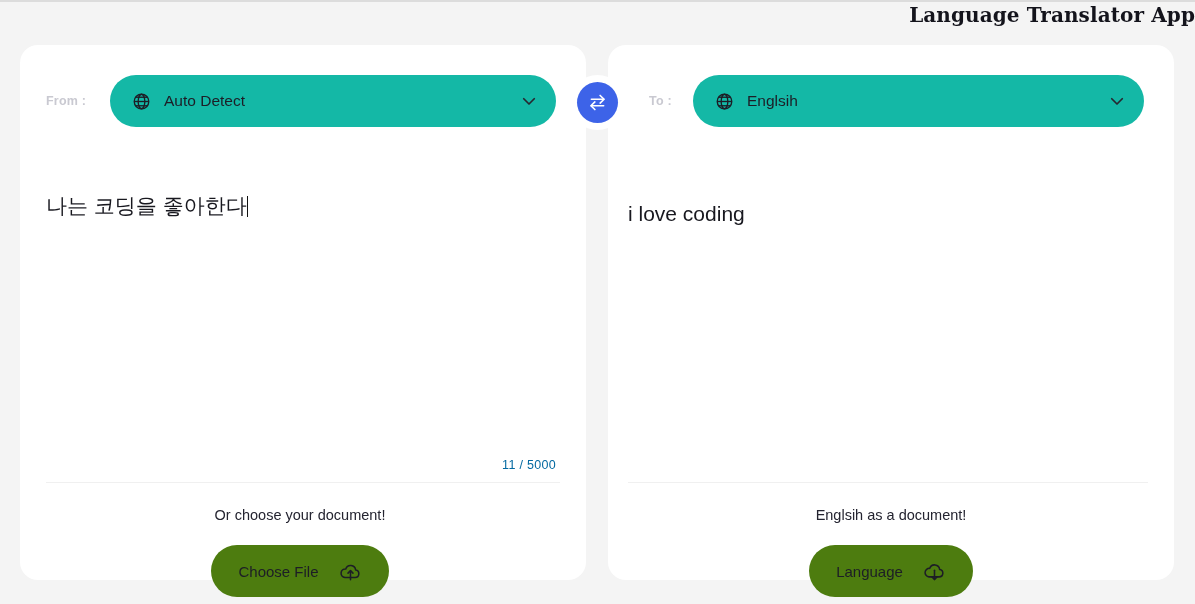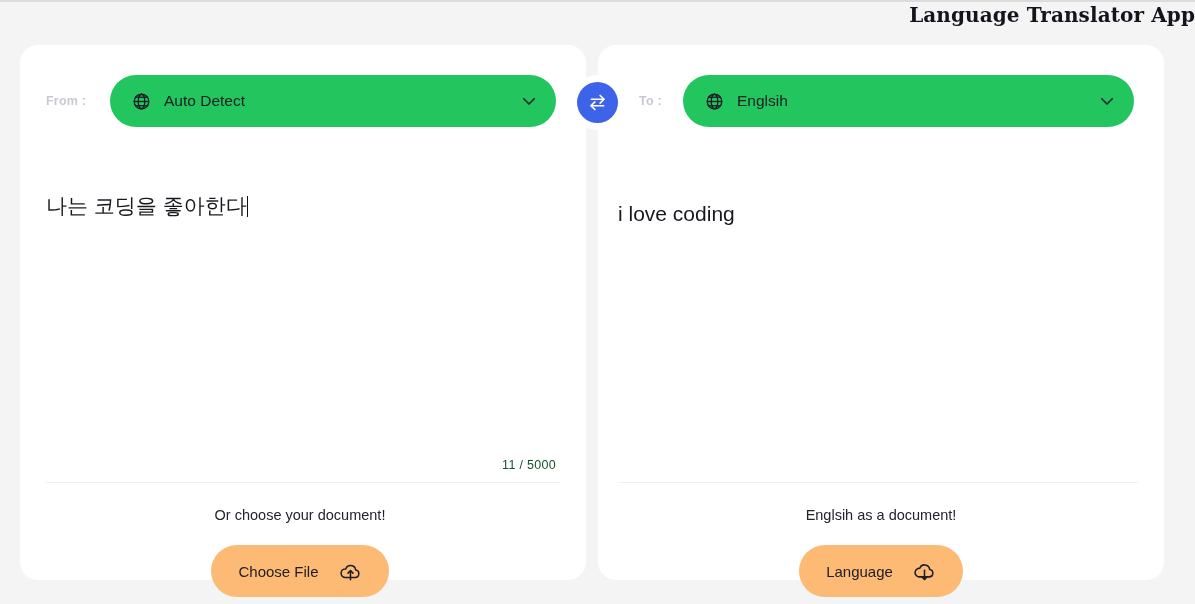--- a/index.html
+++ b/index.html
@@ -40,21 +40,21 @@
     height: 31px;
   }
 
   .panels {
     position: absolute;
     top: 45px;
     left: 20px;
     width: 1155px;
     height: 535px;
     display: flex;
-    gap: 12px;
+    gap: 22px;
   }
 
   .card {
     background: #ffffff;
     border-radius: 18px;
     width: 566px;
     height: 535px;
     position: relative;
   }
 
@@ -76,21 +76,21 @@
     color: #c9c9d1;
     letter-spacing: 0.2px;
     white-space: nowrap;
   }
   .card.right .lang-label { width: 85px; padding-left: 20px; text-align: center; }
 
   .lang-select {
     flex: 1;
     margin-right: 30px;
     height: 52px;
-    background: #22c55e;
+    background: #14b8a6;
     border-radius: 26px;
     display: flex;
     align-items: center;
     padding: 0 18px 0 22px;
     cursor: pointer;
   }
   .globe-icon {
     width: 19px; height: 19px;
     flex: 0 0 19px;
     display: block;
@@ -156,21 +156,21 @@
     height: 21px;
     background: #111;
     vertical-align: -4px;
   }
 
   .counter {
     position: absolute;
     top: 413px;
     right: 30px;
     font-size: 12.5px;
-    color: #14532d;
+    color: #0369a1;
     letter-spacing: 0.3px;
   }
 
   .divider {
     position: absolute;
     top: 437px;
     left: 26px;
     width: 514px;
     height: 1px;
     background: #f0f0f0;
@@ -192,21 +192,21 @@
     position: absolute;
     top: 500px;
     left: 0;
     width: 566px;
     display: flex;
     justify-content: center;
   }
   .card.left .doc-btn-row { width: 560px; }
 
   .doc-btn {
-    background: #fdba74;
+    background: #4d7c0f;
     border: none;
     border-radius: 26px;
     height: 52px;
     padding: 0 27px;
     display: flex;
     align-items: center;
     gap: 20px;
     cursor: pointer;
     font-family: "Liberation Sans", sans-serif;
     font-size: 15px;

